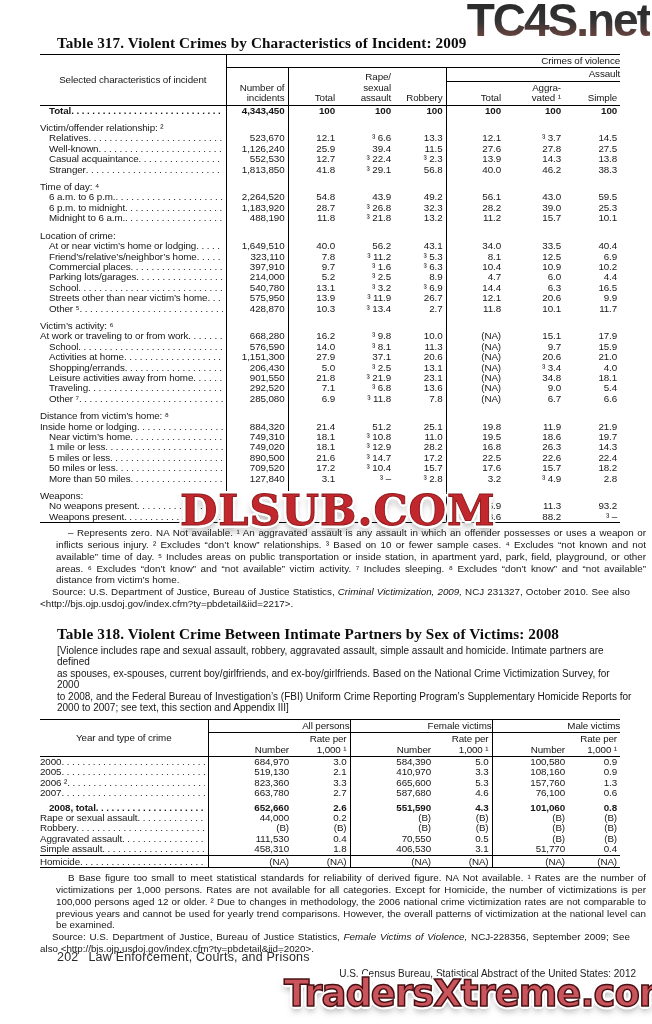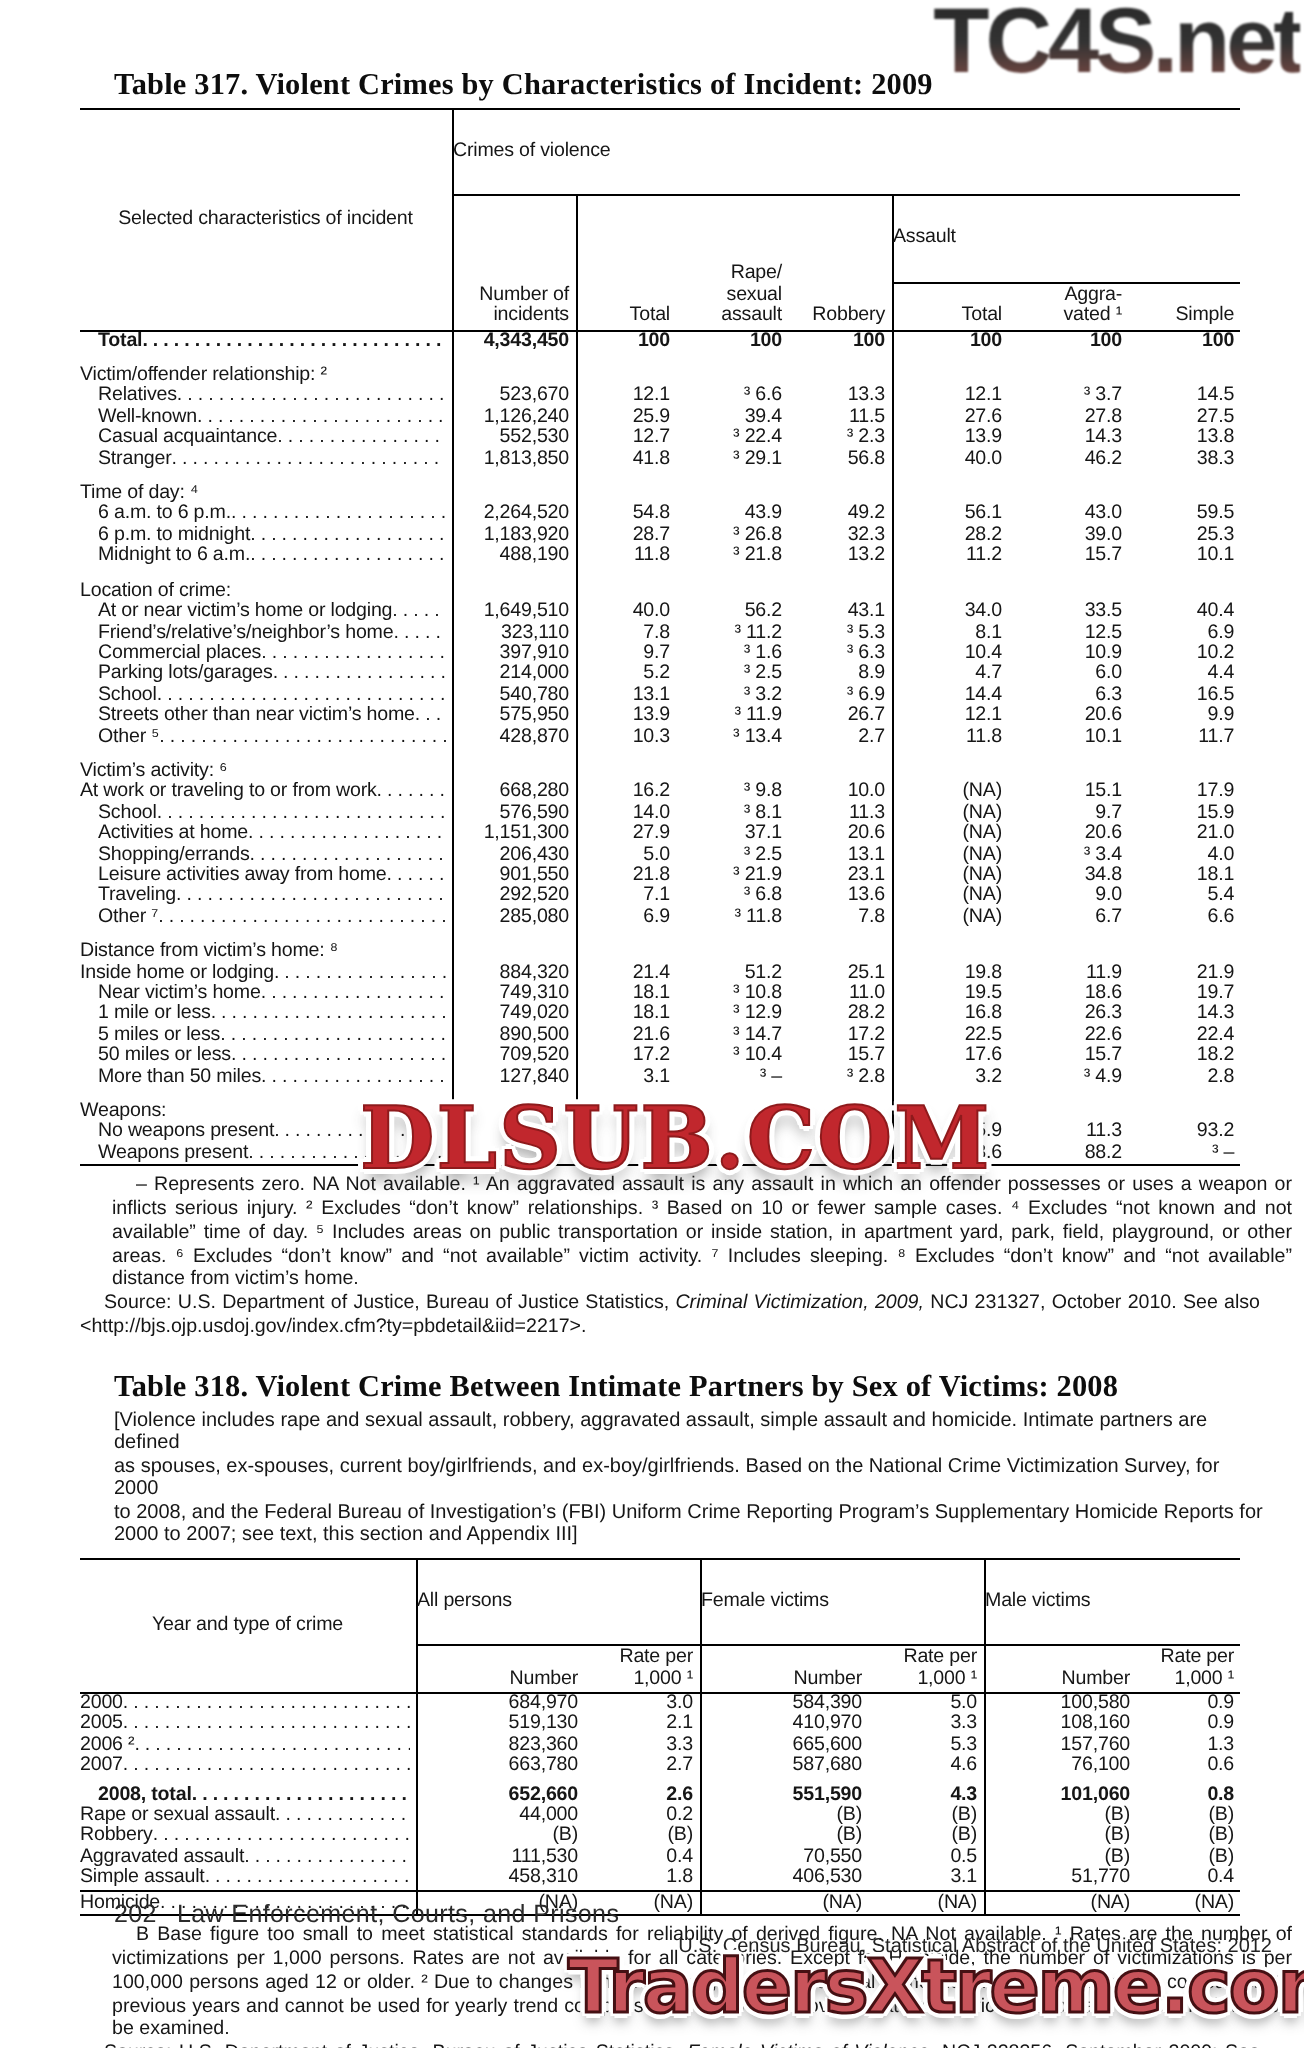--- a/index.html
+++ b/index.html
@@ -15,21 +15,21 @@
   }
   .tbl-note {
     font-size:10px; line-height:11.5px; margin:0 0 5px 17px; white-space:pre-line;
   }
 
   table { border-collapse:collapse; width:580px; table-layout:fixed;
           font-size:9.8px; line-height:10.4px; letter-spacing:-0.1px; border-top:1.5px solid #000; }
   thead th { font-weight:normal; vertical-align:bottom; text-align:right;
              padding:1px 3px 1px 0; white-space:pre-line; }
   th.stub-h { text-align:center; vertical-align:middle; padding:0 2px; }
-  th.span-h { text-align:left; vertical-align:middle; border-bottom:1px solid #000; padding:16px 0; }
+  th.span-h { text-align:right; vertical-align:middle; border-bottom:1px solid #000; padding:1px 0; }
   .bl { border-left:1px solid #000; }
   tbody td { padding:0 3px 0 0; vertical-align:bottom; }
   td.val { text-align:right; white-space:nowrap; }
   tbody tr:first-child td { border-top:1.5px solid #000; }
   tbody tr:last-child td  { border-bottom:1.5px solid #000; }
   tr.bold td { font-weight:bold; }
   tr.rule-top td { border-top:1px solid #000; padding-top:1px; }
   tr.spacer td { height:7px; padding:0; }
   .t318 tr.spacer td { height:4px; }
   .t317 tbody td:nth-child(2), .t317 tbody td:nth-child(3), .t317 tbody td:nth-child(6) { border-left:1px solid #000; }

